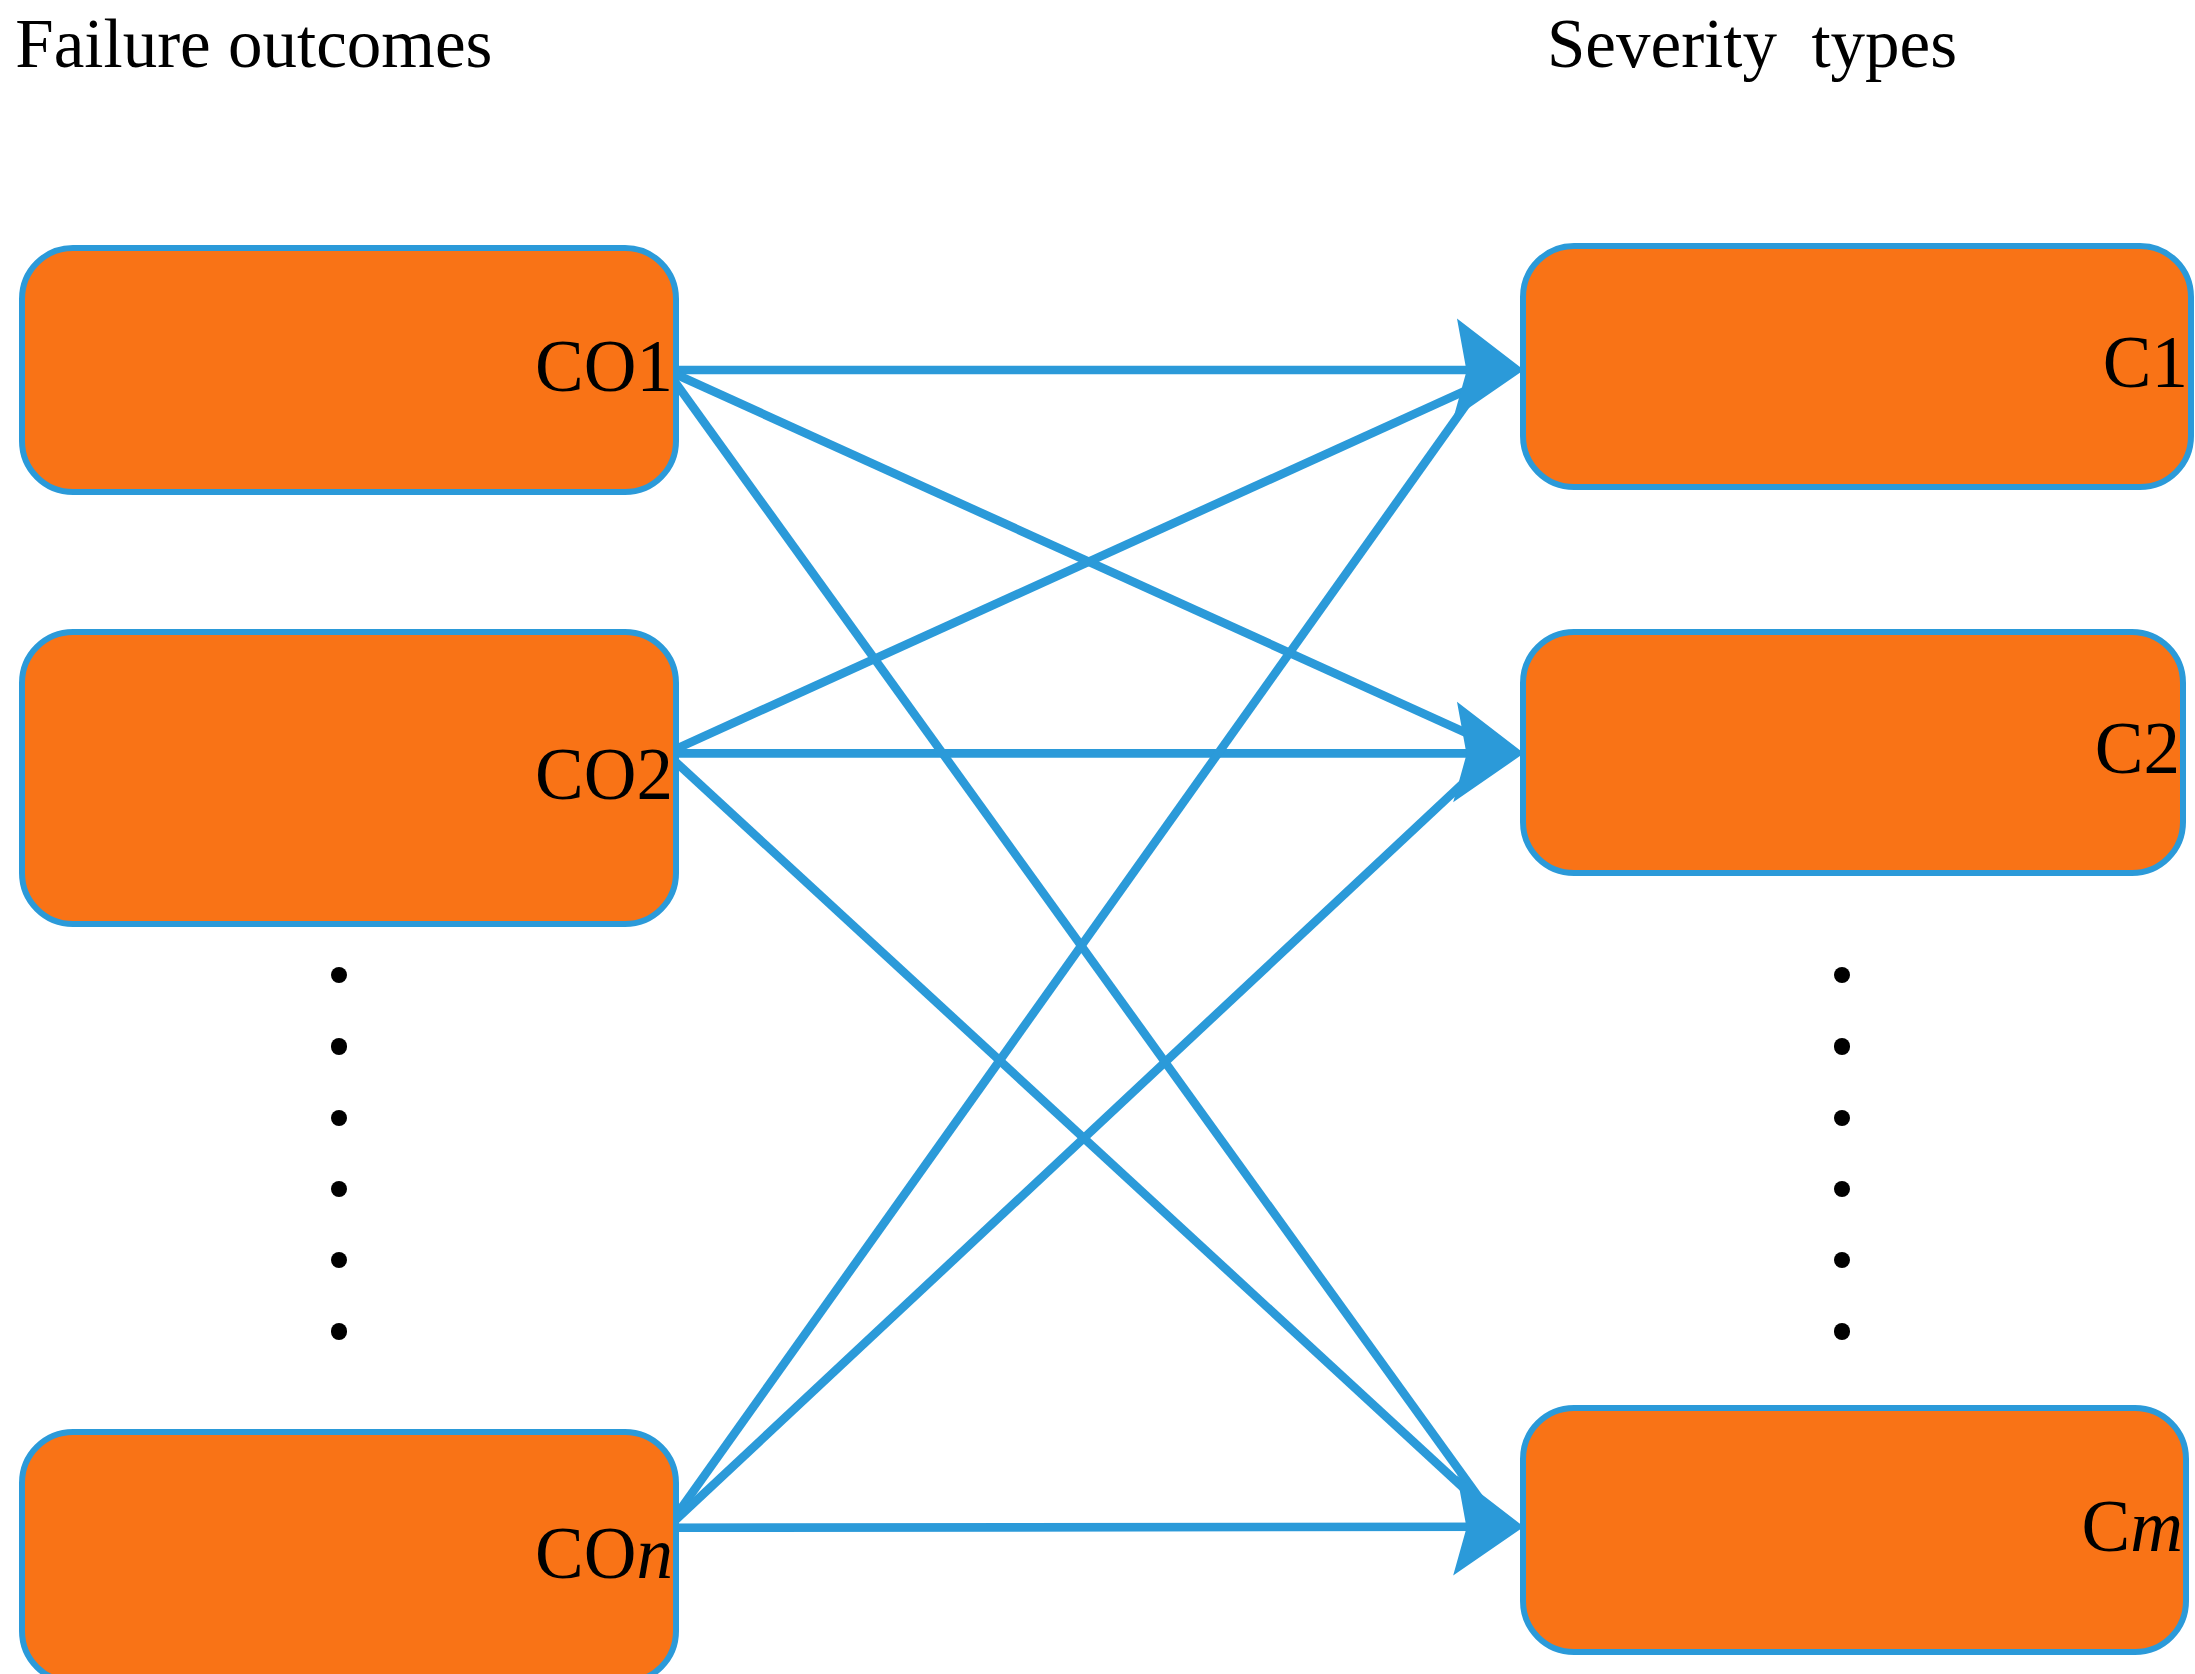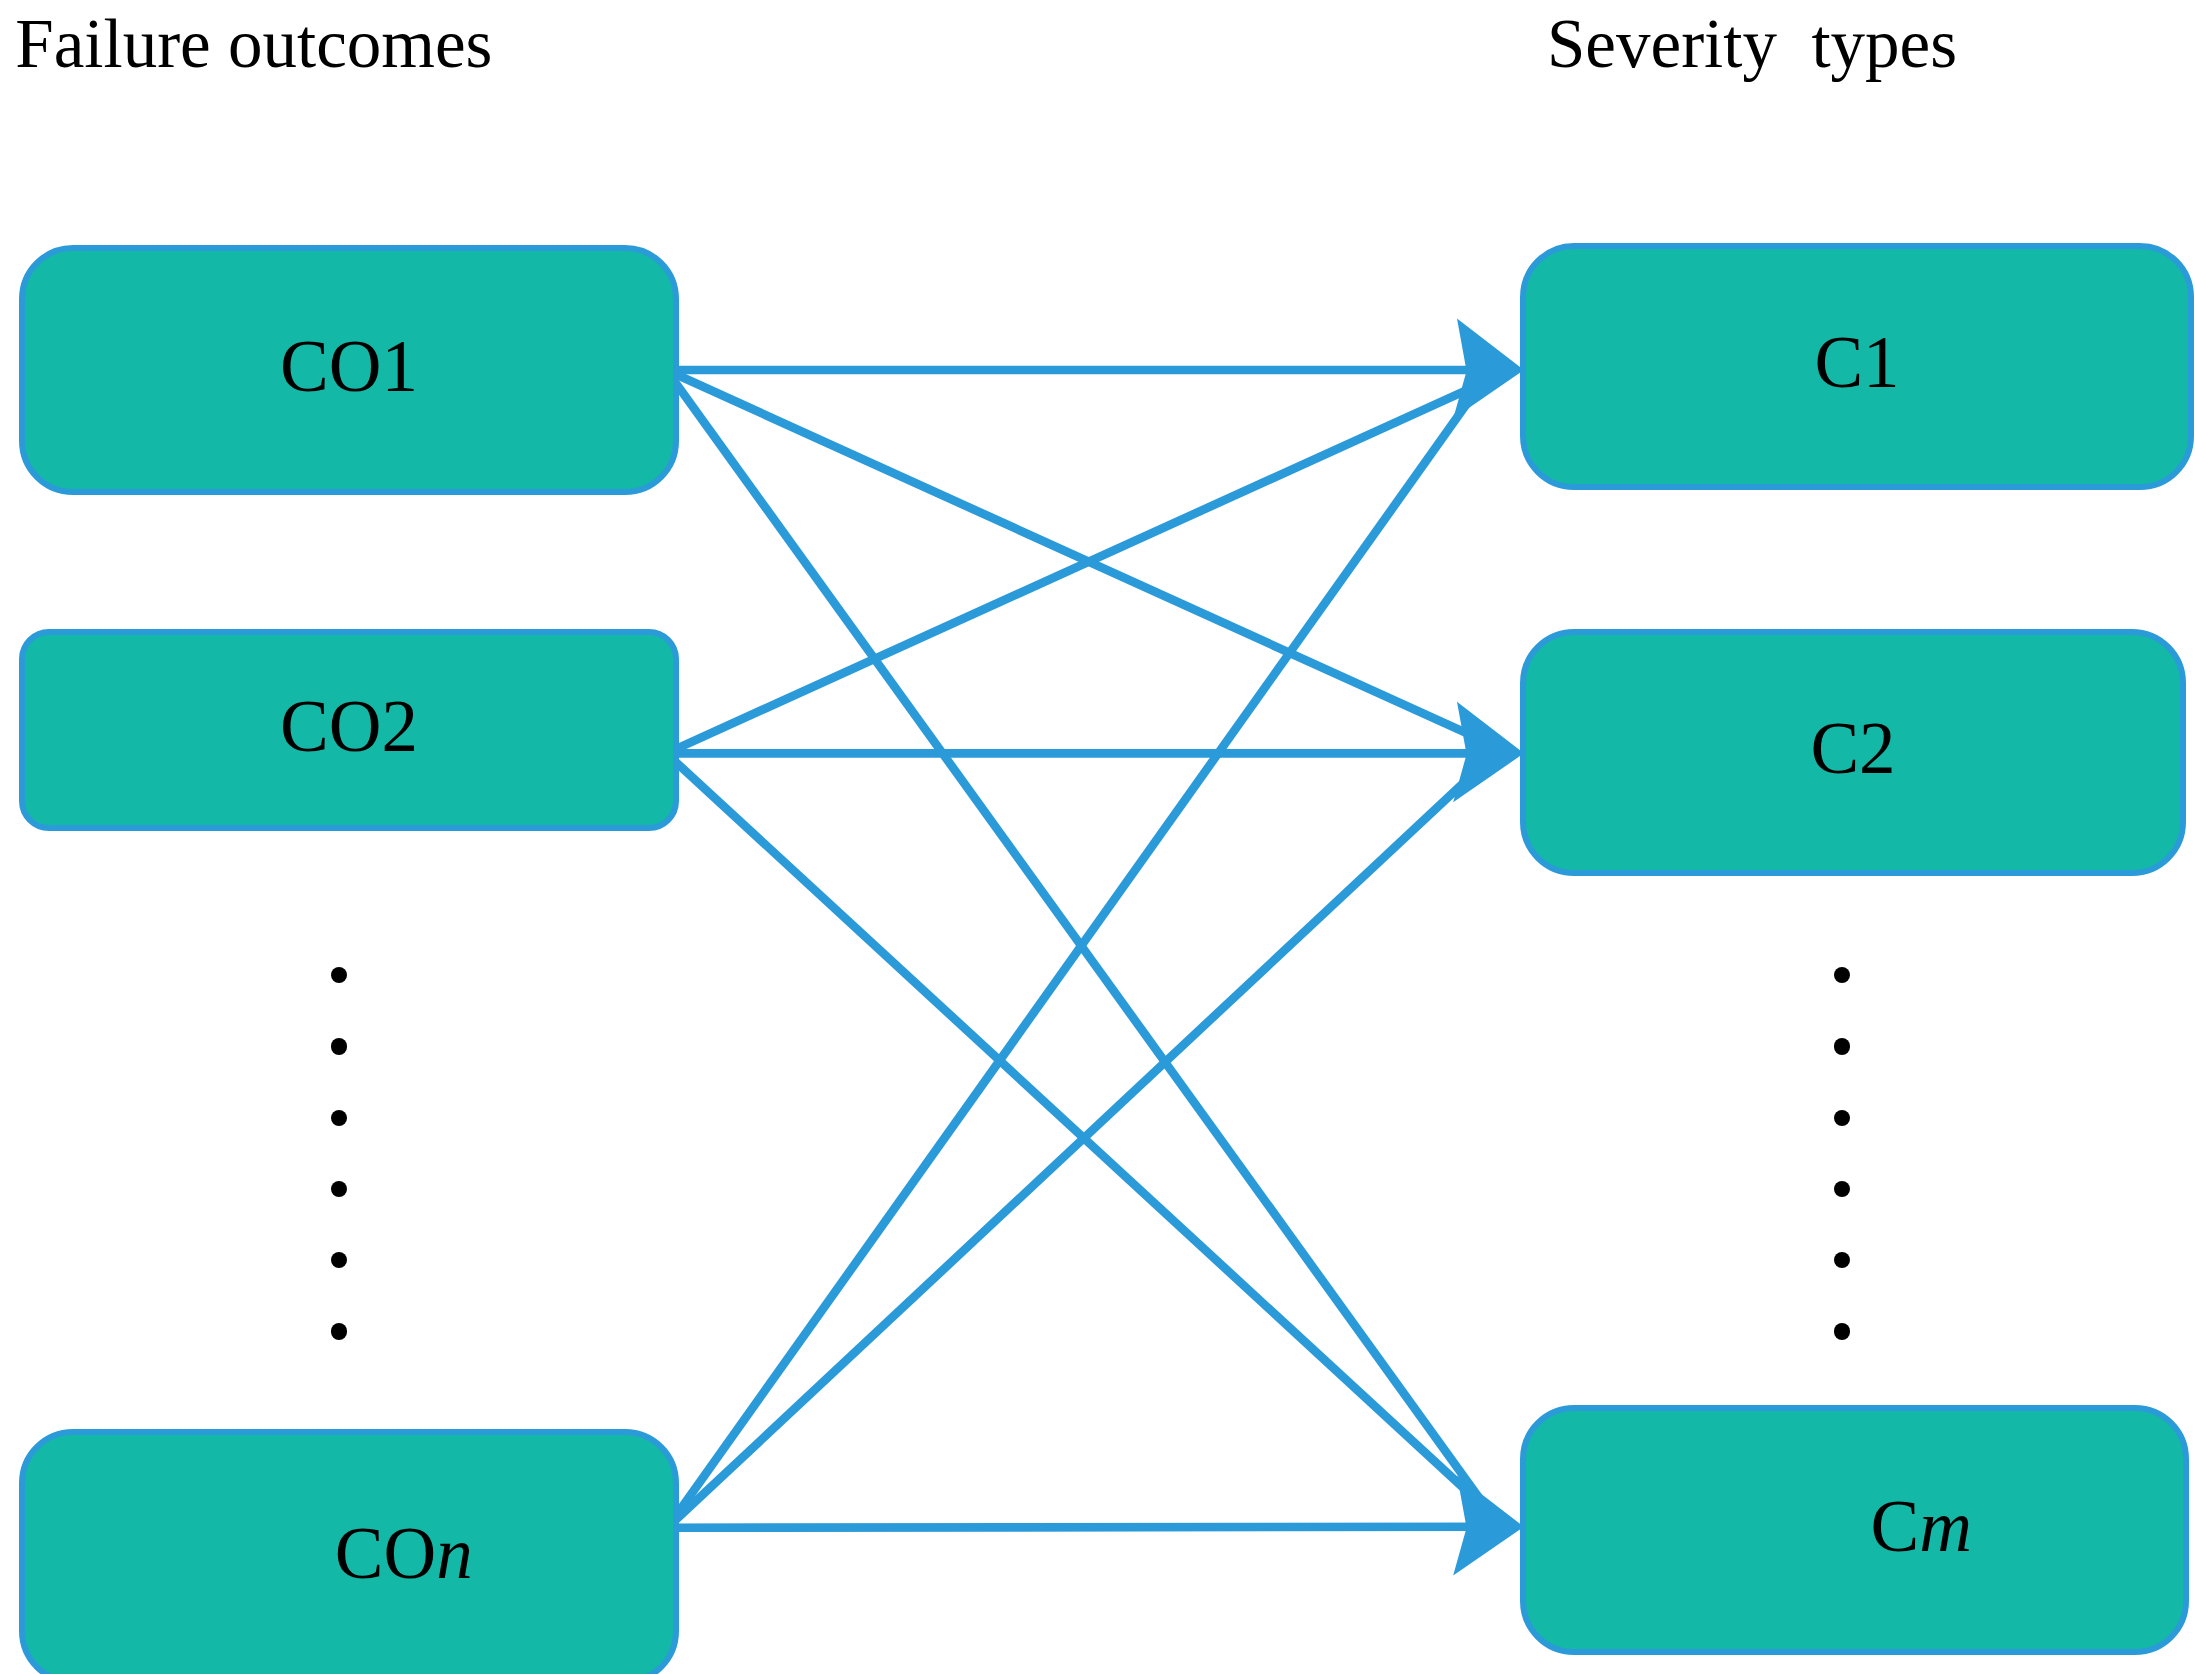--- a/index.html
+++ b/index.html
@@ -29,42 +29,42 @@
   }
   #heading-left  { left: 15.3px;  top: 9.6px; }
   #heading-right { left: 1547px; top: 9.6px; }
 
   
   .node-box {
     position: absolute;
     box-sizing: border-box;
     border: 6.7px solid #2B9AD9;
     border-radius: 54px;
-    background: #14b8a6;
+    background: #f97316;
     display: flex;
     align-items: center;
-    justify-content: center;
+    justify-content: flex-end;
   }
   .node-label {
     font-family: "Liberation Serif", "DejaVu Serif", serif;
     font-size: 73px;
     font-weight: 400;
     color: #000000;
     line-height: 1;
     white-space: pre;
     position: relative;
     top: -3.8px;
   }
   .node-label .var {
     font-style: italic;
   }
 
   
   #node-co1 { left: 19px;  top: 245px;  width: 660px; height: 250px; }
-  #node-co2 { left: 19px;  top: 629px;  width: 660px; height: 202px; border-radius: 30px; }
+  #node-co2 { left: 19px;  top: 629px;  width: 660px; height: 298px; }
   #node-con { left: 19px;  top: 1405px; width: 660px; height: 256px; margin-top: 24px; }
   
   #node-c1  { left: 1520px; top: 243px;  width: 674px; height: 247px; }
   #node-c2  { left: 1520px; top: 629px;  width: 666px; height: 247px; }
   #node-cm  { left: 1520px; top: 1405px; width: 669px; height: 250px; padding-left: 24px; }
 
   
   .ellipsis-col {
     position: absolute;
     display: flex;

